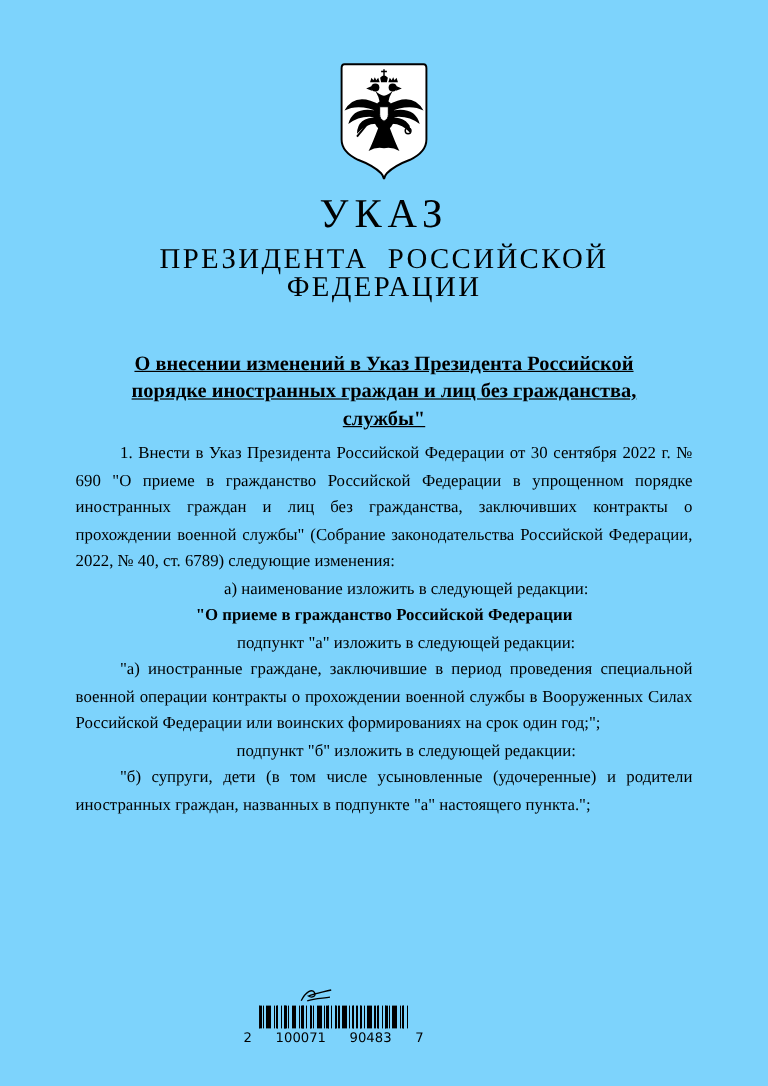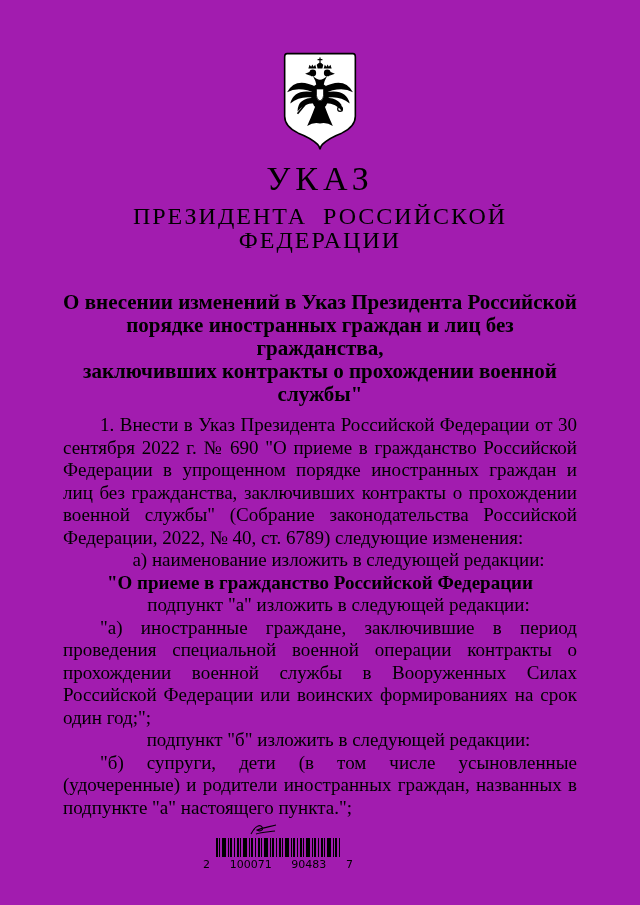--- a/index.html
+++ b/index.html
@@ -8,21 +8,21 @@
     background: #ffffff;
     color: #000000;
     font-family: "Liberation Serif", "DejaVu Serif", serif;
   }
   .page {
     position: relative;
     width: 640px; height: 905px;
     padding: 0 63px;
     box-sizing: border-box;
     overflow: hidden;
-    background: #a21caf;
+    background: #7dd3fc;
   }
   .coat { width: 84px; margin: 52px auto 10px; }
   .coat svg { display: block; width: 84px; height: 98px; }
   .ukaz {
     text-align: center;
     font-size: 34px;
     line-height: 38px;
     letter-spacing: 5px;
     margin-top: 10px;
   }
@@ -31,26 +31,27 @@
     font-size: 24px;
     line-height: 24px;
     letter-spacing: 2px;
     word-spacing: 8px;
     margin-top: 6px;
   }
   .subject {
     margin-top: 39px;
     text-align: center;
     font-weight: bold;
-    font-size: 21px;
+    font-size: 17px;
     line-height: 23px;
+    text-decoration: underline;
   }
   .body-text {
     margin-top: 8px;
-    font-size: 19px;
+    font-size: 14px;
     line-height: 22.5px;
   }
   .para { margin: 0; text-align: center; }
   .indent { text-indent: 37px; }
   .justify { text-align: justify; }
   .renamed { text-align: center; font-weight: bold; }
   .renamed .suffix { font-weight: normal; }
   .footer {
     position: absolute;
     left: 203px; top: 822px;
@@ -106,21 +107,20 @@
       </g>
     </svg>
   </div>
 
   <div class="ukaz">УКАЗ</div>
   <div class="issuer">ПРЕЗИДЕНТА РОССИЙСКОЙ ФЕДЕРАЦИИ</div>
 
   <div class="subject">
       <div>О внесении изменений в Указ Президента Российской</div>
       <div>порядке иностранных граждан и лиц без гражданства,</div>
-      <div>заключивших контракты о прохождении военной</div>
       <div>службы"</div>
     </div>
 
   <div class="body-text">
     <div class="para indent justify">1. Внести в Указ Президента Российской Федерации от 30 сентября 2022 г. № 690 "О приеме в гражданство Российской Федерации в упрощенном порядке иностранных граждан и лиц без гражданства, заключивших контракты о прохождении военной службы" (Собрание законодательства Российской Федерации, 2022, № 40, ст. 6789) следующие изменения:</div>
     <div class="para indent">а) наименование изложить в следующей редакции:</div>
     <div class="para renamed">
       <span><div>"О приеме в гражданство Российской Федерации</div></span>
     </div>
     <div class="para indent">подпункт "а" изложить в следующей редакции:</div>

